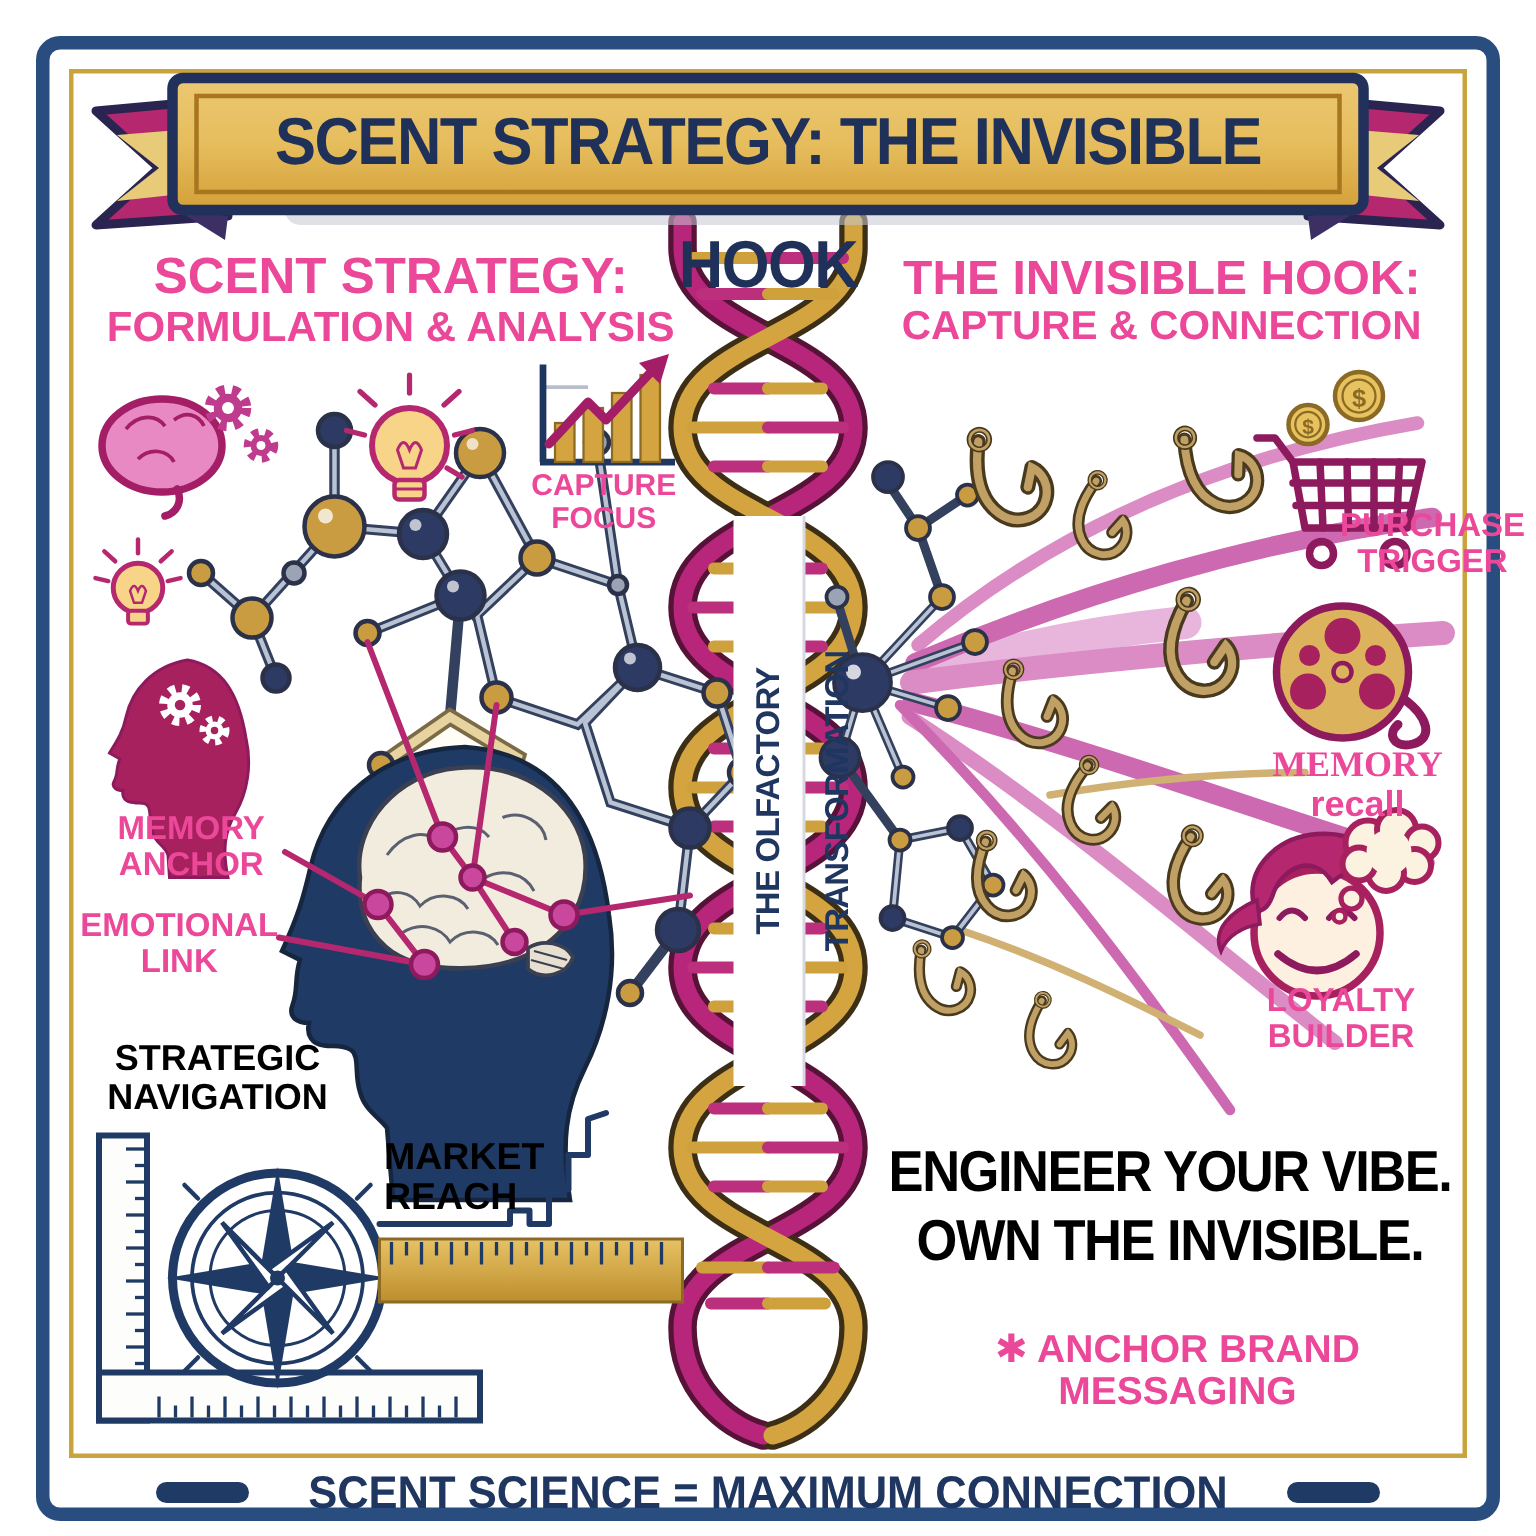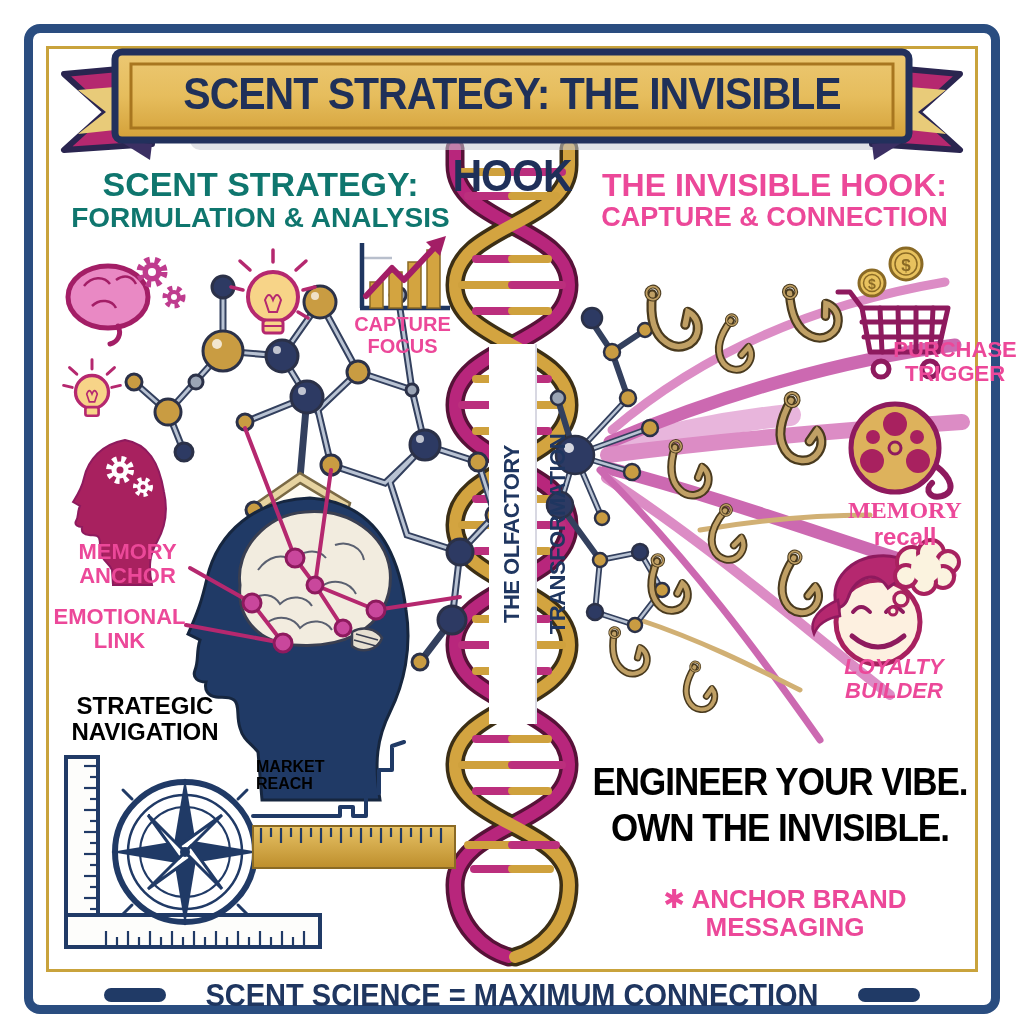--- a/index.html
+++ b/index.html
@@ -4,21 +4,21 @@
 <style>
   html,body{margin:0;padding:0;background:#fff;}
   #canvas{position:relative;width:1024px;height:1024px;background:#ffffff;overflow:hidden;
           font-family:"Liberation Sans","DejaVu Sans",sans-serif;}
   .frame-navy{position:absolute;left:24px;top:24px;right:24px;bottom:10px;
               border:9px solid #2a4d80;border-radius:16px;z-index:0;}
   .frame-gold{position:absolute;left:46px;top:46px;right:46px;bottom:52px;
               border:3px solid #c9a33c;z-index:0;}
   svg{position:absolute;left:0;top:0;z-index:1;}
   .lbl{position:absolute;font-weight:bold;text-align:center;z-index:4;line-height:1.08;}
-  .navy{color:#0f766e;} .gold{color:#000000;} .mag{color:#ec4899;}
+  .navy{color:#ec4899;} .gold{color:#000000;} .mag{color:#ec4899;}
   .banner-title{position:absolute;left:128px;top:56px;width:768px;height:76px;line-height:76px;
                 text-align:center;font-size:41px;font-weight:bold;color:#1f3059;
                 letter-spacing:-1px;z-index:5;transform:scaleY(1.08);}
   .vlabel{position:absolute;left:322px;top:511px;width:380px;height:46px;line-height:46px;
           transform:rotate(-90deg);background:#ffffff;box-shadow:0 2px 0 #d8d8e2;
           text-align:center;font-size:22px;font-weight:bold;color:#1f3660;
           letter-spacing:-0.5px;z-index:3;}
   .footer-text{position:absolute;left:180px;top:980px;width:664px;text-align:center;
                font-size:29px;font-weight:bold;color:#1f3660;z-index:4;transform:scaleY(1.05);}
 </style>
@@ -515,31 +515,31 @@
   </div>
 
   <div class="lbl mag" style="left:345px;top:314px;width:115px;font-size:20px;">CAPTURE FOCUS</div>
 
   <div class="lbl mag" style="left:60px;top:540px;width:135px;font-size:22px;">MEMORY ANCHOR</div>
 
   <div class="lbl mag" style="left:52px;top:605px;width:135px;font-size:22px;">EMOTIONAL LINK</div>
 
   <div class="lbl gold" style="left:55px;top:693px;width:180px;font-size:24px;">STRATEGIC NAVIGATION</div>
 
-  <div class="lbl gold" style="left:256px;top:758px;width:120px;font-size:16px;text-align:left;">MARKET REACH</div>
+  <div class="lbl gold" style="left:256px;top:758px;width:120px;font-size:25px;text-align:left;">MARKET REACH</div>
 
 
   <div class="lbl mag" style="left:876px;top:338px;width:158px;font-size:22px;">PURCHASE TRIGGER</div>
 
   <div class="lbl mag" style="left:835px;top:498px;width:140px;">
     <div style="font-size:24px;font-family:Liberation Serif, serif;">MEMORY</div>
     <div style="font-size:24px;font-weight:bold;text-transform:none;">recall</div>
   </div>
 
-  <div class="lbl mag" style="left:818px;top:655px;width:152px;font-size:22px;font-style:italic;">LOYALTY BUILDER</div>
+  <div class="lbl mag" style="left:818px;top:655px;width:152px;font-size:22px;">LOYALTY BUILDER</div>
 
   <div class="lbl gold" style="left:580px;top:763px;width:400px;">
     <div style="font-size:35px;letter-spacing:-1px;transform:scaleY(1.1);">ENGINEER YOUR VIBE.</div>
     <div style="font-size:35px;letter-spacing:-1px;transform:scaleY(1.1);margin-top:8px;">OWN THE INVISIBLE.</div>
   </div>
 
   <div class="lbl mag" style="left:620px;top:885px;width:330px;font-size:26px;">✱ ANCHOR BRAND MESSAGING</div>
 
   <div class="vlabel">THE OLFACTORY TRANSFORMATION</div>
 

